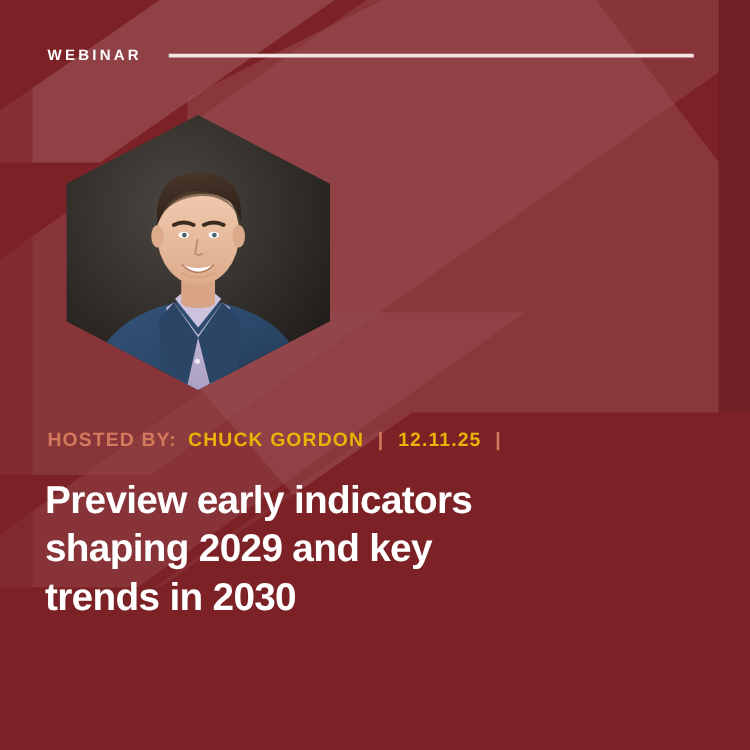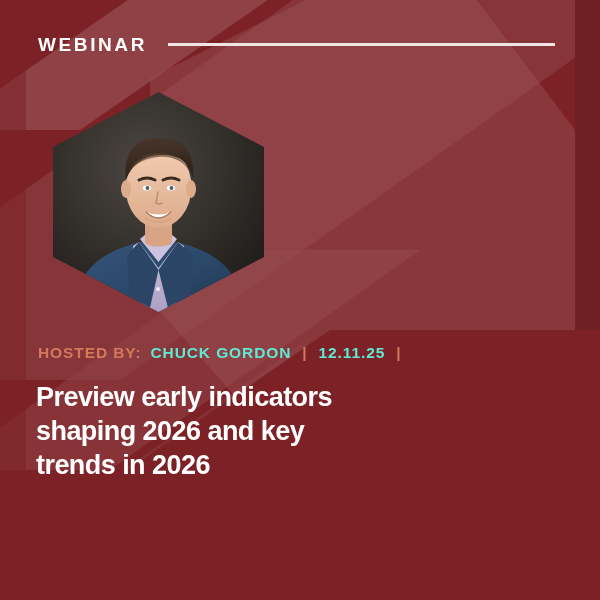--- a/index.html
+++ b/index.html
@@ -33,21 +33,21 @@
     position: absolute;
     left: 38px;
     top: 32px;
     width: 524px;
     height: 24px;
     display: flex;
     align-items: center;
   }
   #eyebrow-label {
     color: #ffffff;
-    font-size: 19px;
+    font-size: 12px;
     font-weight: bold;
     letter-spacing: 2.6px;
     line-height: 1;
     white-space: nowrap;
   }
   #eyebrow-rule {
     flex: 1 1 auto;
     height: 3px;
     background: #f2e6e4;
     margin-left: 21px;
@@ -75,35 +75,35 @@
     top: 345px;
     display: flex;
     align-items: baseline;
     white-space: nowrap;
     font-size: 15.5px;
     font-weight: bold;
     letter-spacing: 0.9px;
     line-height: 1;
   }
   .meta-accent { color: #d4795b; }
-  .meta-white  { color: #5eead4; }
+  .meta-white  { color: #eab308; }
   .meta-sep {
     color: #d4795b;
     padding: 0 11px;
   }
   #meta-host-label { padding-right: 9px; }
 
   
   #headline {
     position: absolute;
     left: 36px;
     top: 381px;
     width: 500px;
     color: #ffffff;
-    font-size: 27px;
+    font-size: 31px;
     font-weight: bold;
     line-height: 1.255;
     letter-spacing: -0.55px;
   }
   .headline-line { display: block; }
 </style>
 </head>
 <body>
 
 <div id="canvas">
@@ -212,17 +212,17 @@
   <div id="meta-line">
     <span id="meta-host-label" class="meta-accent">HOSTED BY:</span>
     <span class="meta-white">CHUCK GORDON</span>
     <span class="meta-sep">|</span>
     <span class="meta-white">12.11.25</span>
     <span class="meta-sep">|</span>
   </div>
 
   <div id="headline">
     <span class="headline-line">Preview early indicators</span>
-    <span class="headline-line">shaping 2026 and key</span>
-    <span class="headline-line">trends in 2026</span>
+    <span class="headline-line">shaping 2029 and key</span>
+    <span class="headline-line">trends in 2030</span>
   </div>
 
 </div>
 
 </body></html>

